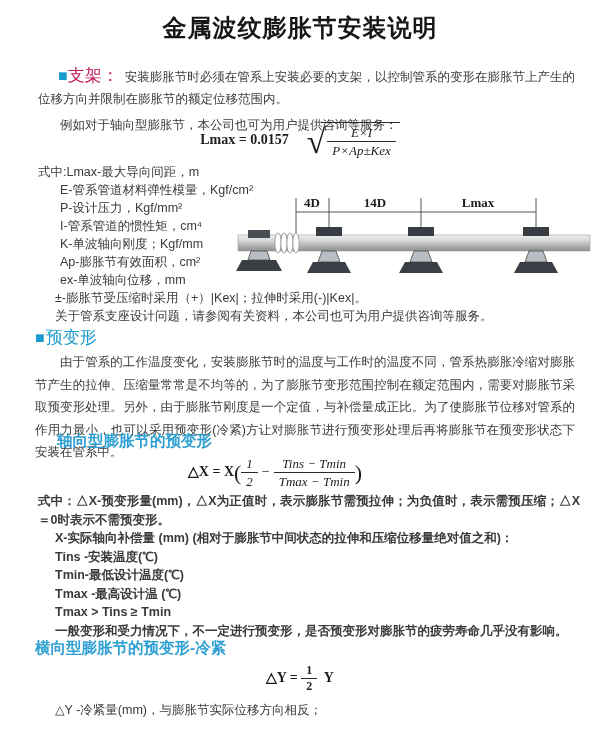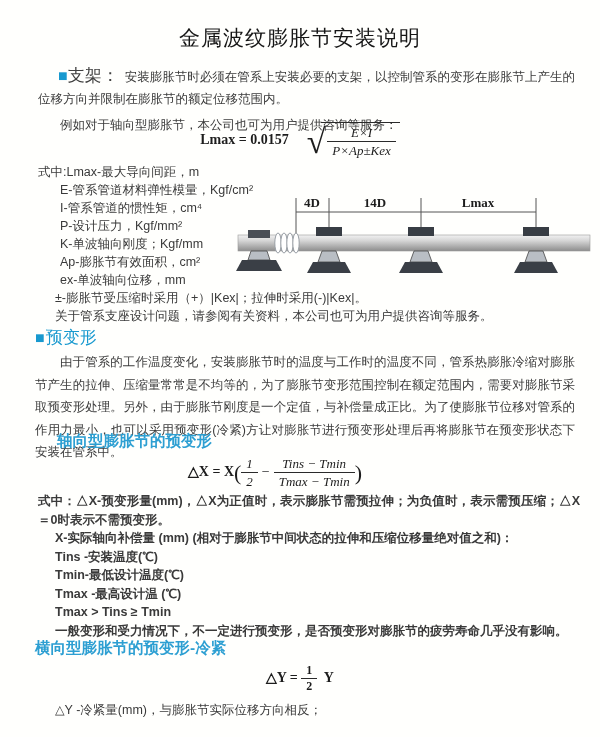--- a/index.html
+++ b/index.html
@@ -1,28 +1,28 @@
 <!DOCTYPE html>
 <html><head>
 <meta charset="utf-8">
 <style>
   html,body{margin:0;padding:0;background:#ffffff;}
   .page{
     position:relative;width:600px;height:737px;background:#fffffd;
     font-family:"Liberation Sans",sans-serif;color:#3a3a3a;overflow:hidden;
   }
   .doc-title{
-    position:absolute;top:24px;left:0;width:600px;text-align:center;
-    font-size:21px;font-weight:400;color:#161616;letter-spacing:1px;
+    position:absolute;top:12px;left:0;width:600px;text-align:center;
+    font-size:24px;font-weight:700;color:#161616;letter-spacing:1px;
   }
   .body-text{font-size:12.5px;line-height:22px;color:#3b3b3b;}
   .sec-head{font-size:17px;color:#1899cf;}
   .sec-head .marker{color:#1899cf;font-size:16px;margin-right:1px;}
   .p1{position:absolute;top:52px;left:38px;width:537px;text-align:justify;}
-  .p1 .lead-head{font-size:17px;color:#404040;margin-right:6px;}
+  .p1 .lead-head{font-size:17px;color:#be185d;margin-right:6px;}
   .p1 .lead-marker{font-size:16px;color:#1899cf;}
   .p1-indent{display:inline-block;width:20px;}
   .p2{position:absolute;top:101px;left:60px;}
   
   .formula{font-family:"Liberation Serif",serif;color:#1d1d1d;text-align:center;}
   .f1{position:absolute;top:122px;left:0;width:600px;}
   .f1 .f-lhs{font-weight:700;font-size:14px;vertical-align:middle;margin-right:18px;}
   .sqrt{display:inline-flex;align-items:center;vertical-align:middle;}
   .sqrt-glyph{font-size:34px;line-height:30px;font-weight:400;margin-right:-4px;transform:translateY(2px);}
   .sqrt-box{border-top:1.5px solid #2a2a2a;padding:2px 4px 0 6px;}
@@ -71,22 +71,22 @@
   <div class="formula f1">
     <span class="f-lhs">Lmax = 0.0157</span><span class="sqrt">
         <span class="sqrt-glyph">√</span>
         <span class="sqrt-box"><span class="frac"><span class="fnum">E×I</span><span class="fden">P×Ap±Kex</span></span></span>
       </span>
   </div>
 
   <div class="defs">
     <div class="def-line d0">式中:Lmax-最大导向间距，m</div>
     <div class="def-line di">E-管系管道材料弹性模量，Kgf/cm²</div>
+    <div class="def-line di">P-设计压力，Kgf/mm²</div>
     <div class="def-line di">I-管系管道的惯性矩，cm⁴</div>
-    <div class="def-line di">P-设计压力，Kgf/mm²</div>
     <div class="def-line di">K-单波轴向刚度；Kgf/mm</div>
     <div class="def-line di">Ap-膨胀节有效面积，cm²</div>
     <div class="def-line di">ex-单波轴向位移，mm</div>
     <div class="def-line d7">±-膨胀节受压缩时采用（+）|Kex|；拉伸时采用(-)|Kex|。</div>
     <div class="def-line d8">关于管系支座设计问题，请参阅有关资料，本公司也可为用户提供咨询等服务。</div>
   </div>
 
   <svg class="diagram" viewBox="0 0 358 102" xmlns="http://www.w3.org/2000/svg">
     <defs>
       <linearGradient id="pipeGrad" x1="0" y1="0" x2="0" y2="1">

